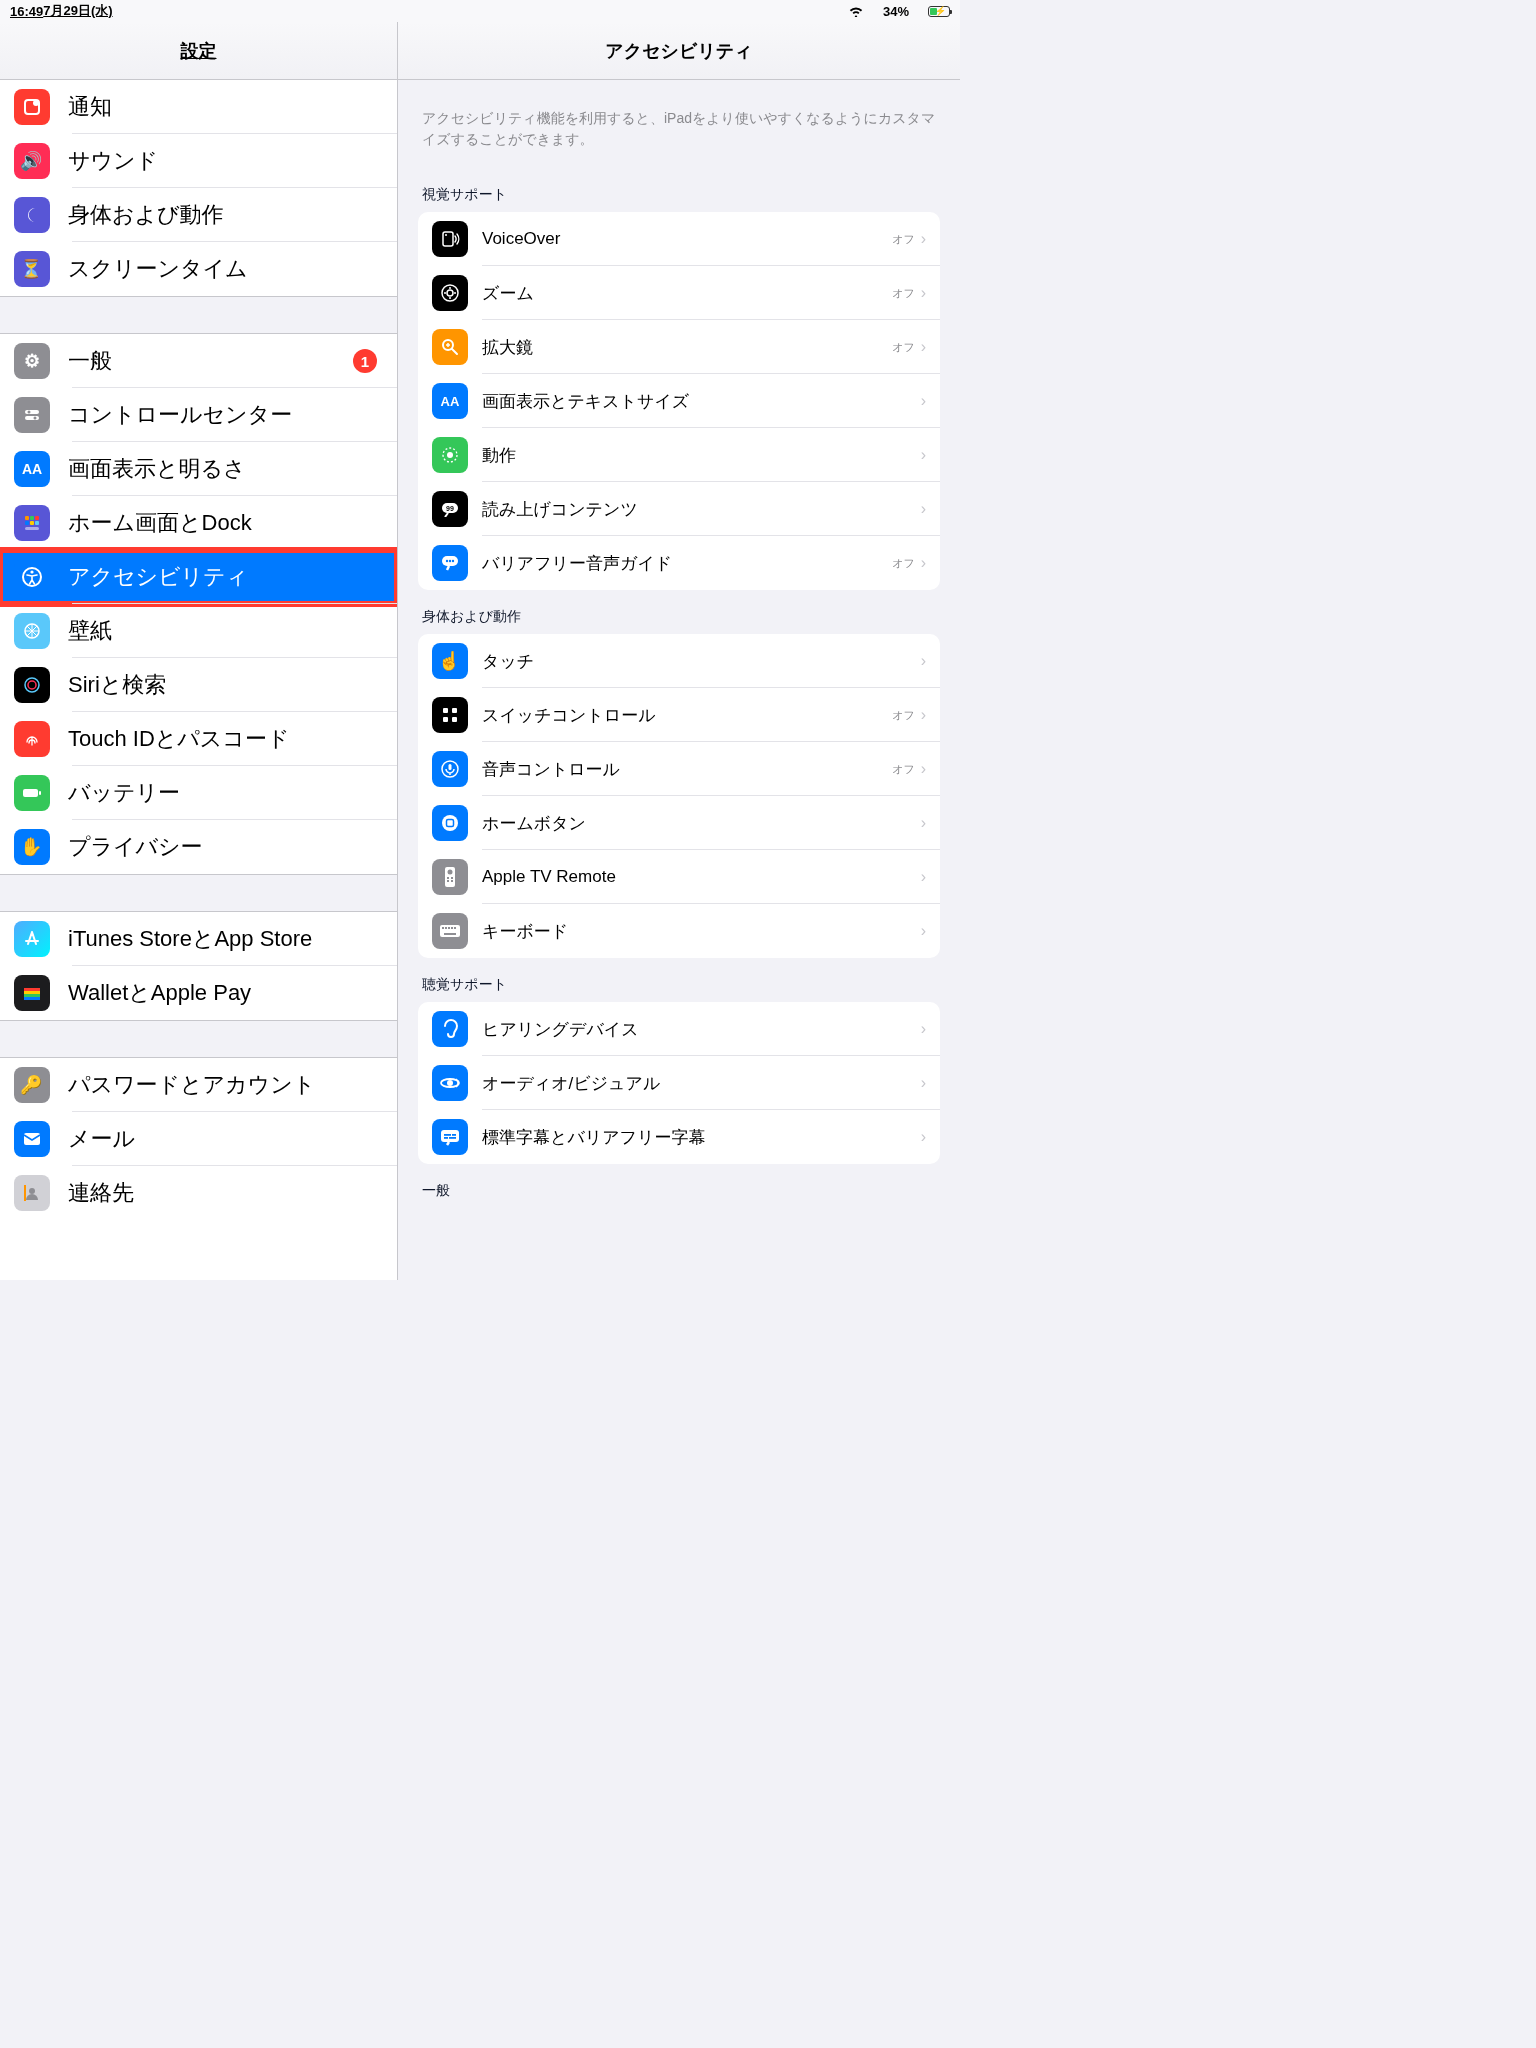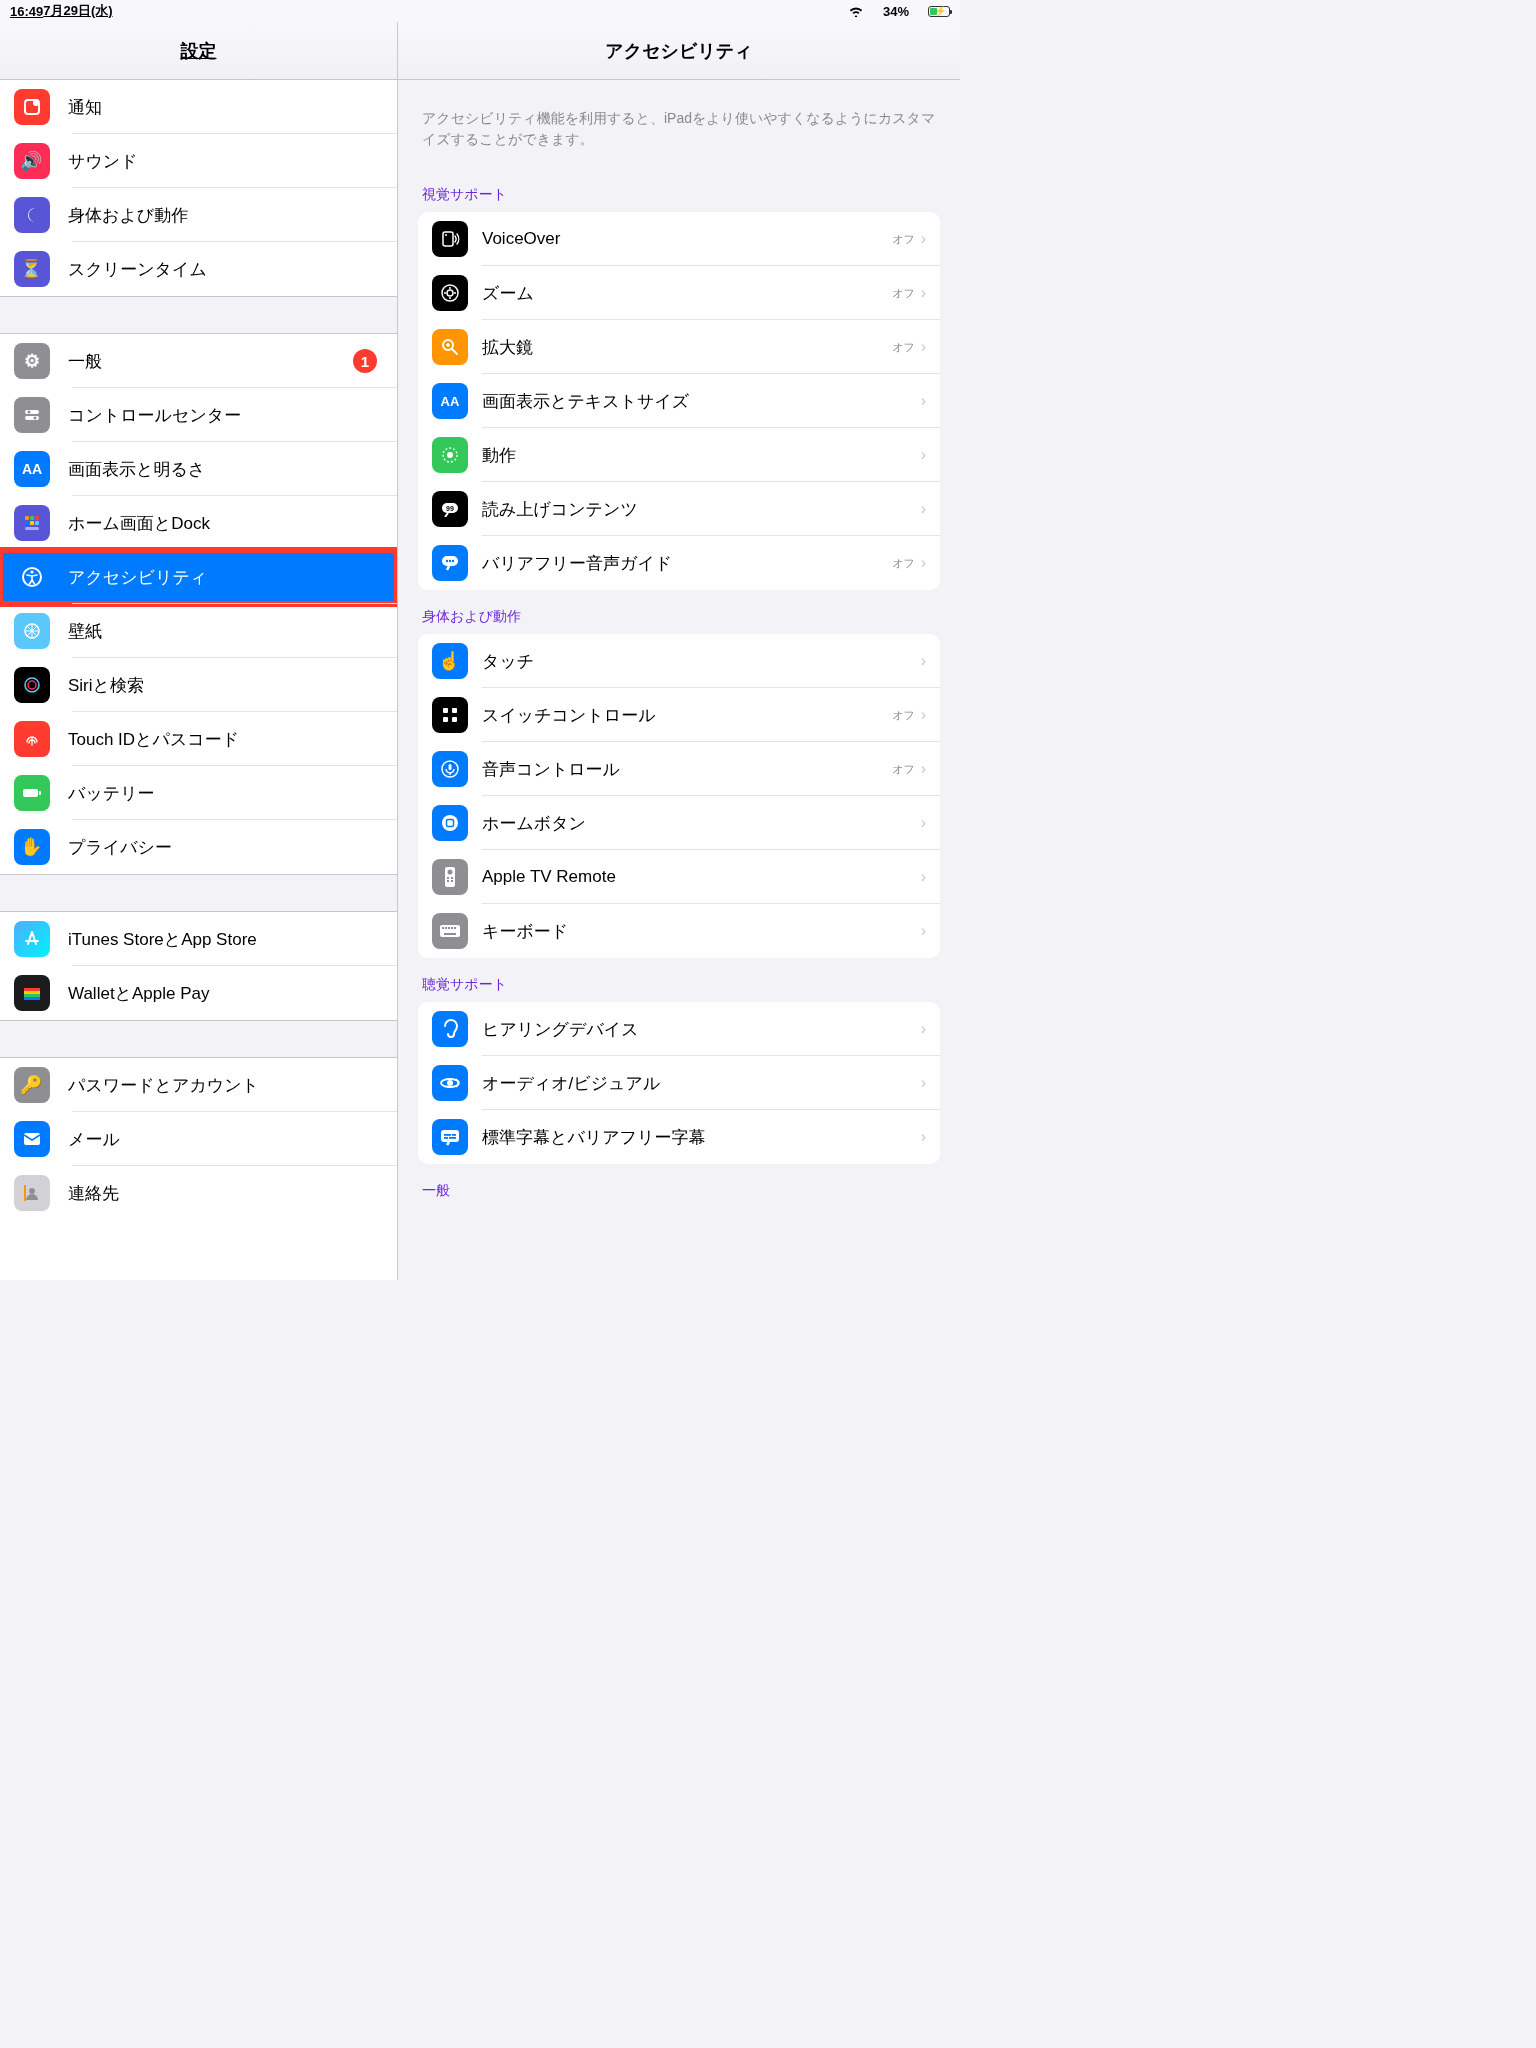--- a/index.html
+++ b/index.html
@@ -22,32 +22,32 @@
 
   .sb-title-wrap { height: 58px; display: flex; align-items: center; justify-content: center; background: linear-gradient(#f8f8fa,#f1f1f5); border-bottom: 1px solid #c7c7cc; text-decoration: underline; }
   .sb-title { font-size: 18px; font-weight: 700; }
 
   .sb-group { background: #fff; }
   .sb-gap { height: 38px; background: #f2f2f7; border-top: 1px solid #c7c7cc; border-bottom: 1px solid #c7c7cc; }
   .sb-row { display: flex; align-items: center; height: 54px; padding: 0 14px; position: relative; cursor: pointer; }
   .sb-row .sep { position: absolute; left: 72px; right: 0; bottom: 0; height: 1px; background: #e3e3e8; }
   .sb-row:last-child .sep { display: none; }
   .sb-icon { width: 36px; height: 36px; border-radius: 8px; display: flex; align-items: center; justify-content: center; margin-right: 18px; flex-shrink: 0; }
-  .sb-label { font-size: 17px; flex: 1; }
+  .sb-label { font-size: 22px; flex: 1; }
   .sb-badge { width: 24px; height: 24px; background: #ff3b30; border-radius: 50%; color: #fff; font-size: 15px; font-weight: 600; display: flex; align-items: center; justify-content: center; margin-right: 6px; }
   .sb-row.selected { background: #007aff; }
   .sb-row.selected .sb-label { color: #fff; }
   .sb-row.highlight-ring { outline: 6px solid #ff3b30; outline-offset: -3px; z-index: 5; }
 
   
   .dt-title-wrap { height: 58px; display: flex; align-items: center; justify-content: center; background: linear-gradient(#f8f8fa,#f1f1f5); border-bottom: 1px solid #c7c7cc; }
   .dt-title { font-size: 18px; font-weight: 700; }
   .dt-content { padding: 0 20px; }
   .dt-intro { font-size: 14px; color: #8a8a8e; padding: 28px 4px 18px; line-height: 1.5; }
-  .dt-section-header { font-size: 14px; color: #6d28d9; padding: 18px 4px 8px; }
+  .dt-section-header { font-size: 14px; color: #0f172a; padding: 18px 4px 8px; }
   .dt-card { background: #fff; border-radius: 10px; overflow: hidden; }
   .dt-row { display: flex; align-items: center; height: 54px; padding: 0 14px; position: relative; cursor: pointer; }
   .dt-row .sep { position: absolute; left: 64px; right: 0; bottom: 0; height: 1px; background: #e3e3e8; }
   .dt-row:last-child .sep { display: none; }
   .dt-icon { width: 36px; height: 36px; border-radius: 8px; display: flex; align-items: center; justify-content: center; margin-right: 14px; flex-shrink: 0; }
   .dt-label { font-size: 17px; flex: 1; }
   .dt-value { font-size: 11px; color: #8a8a8e; margin-right: 6px; }
   .chev { color: #c7c7cc; }
 
   

